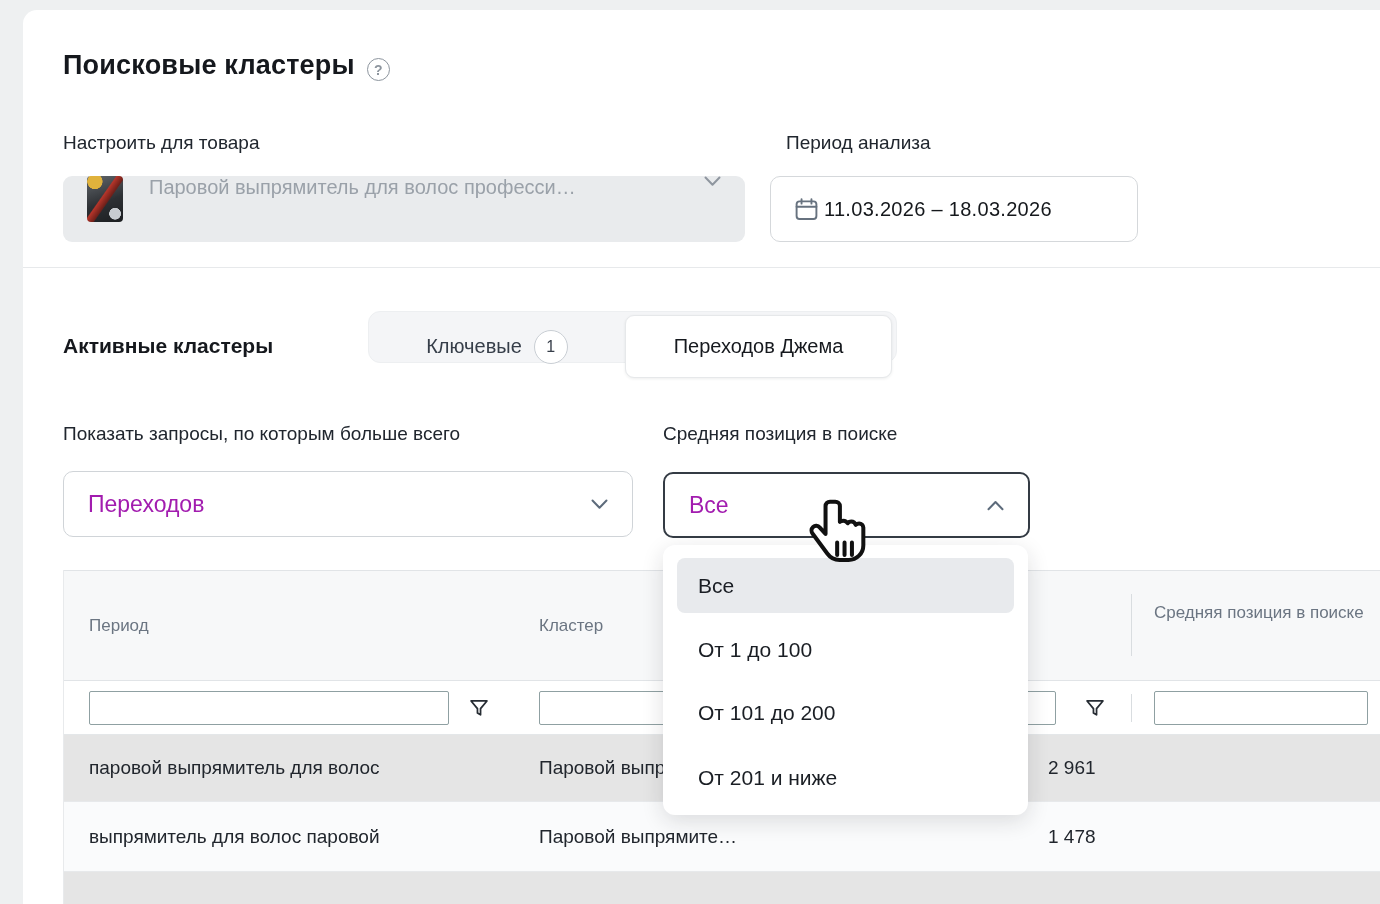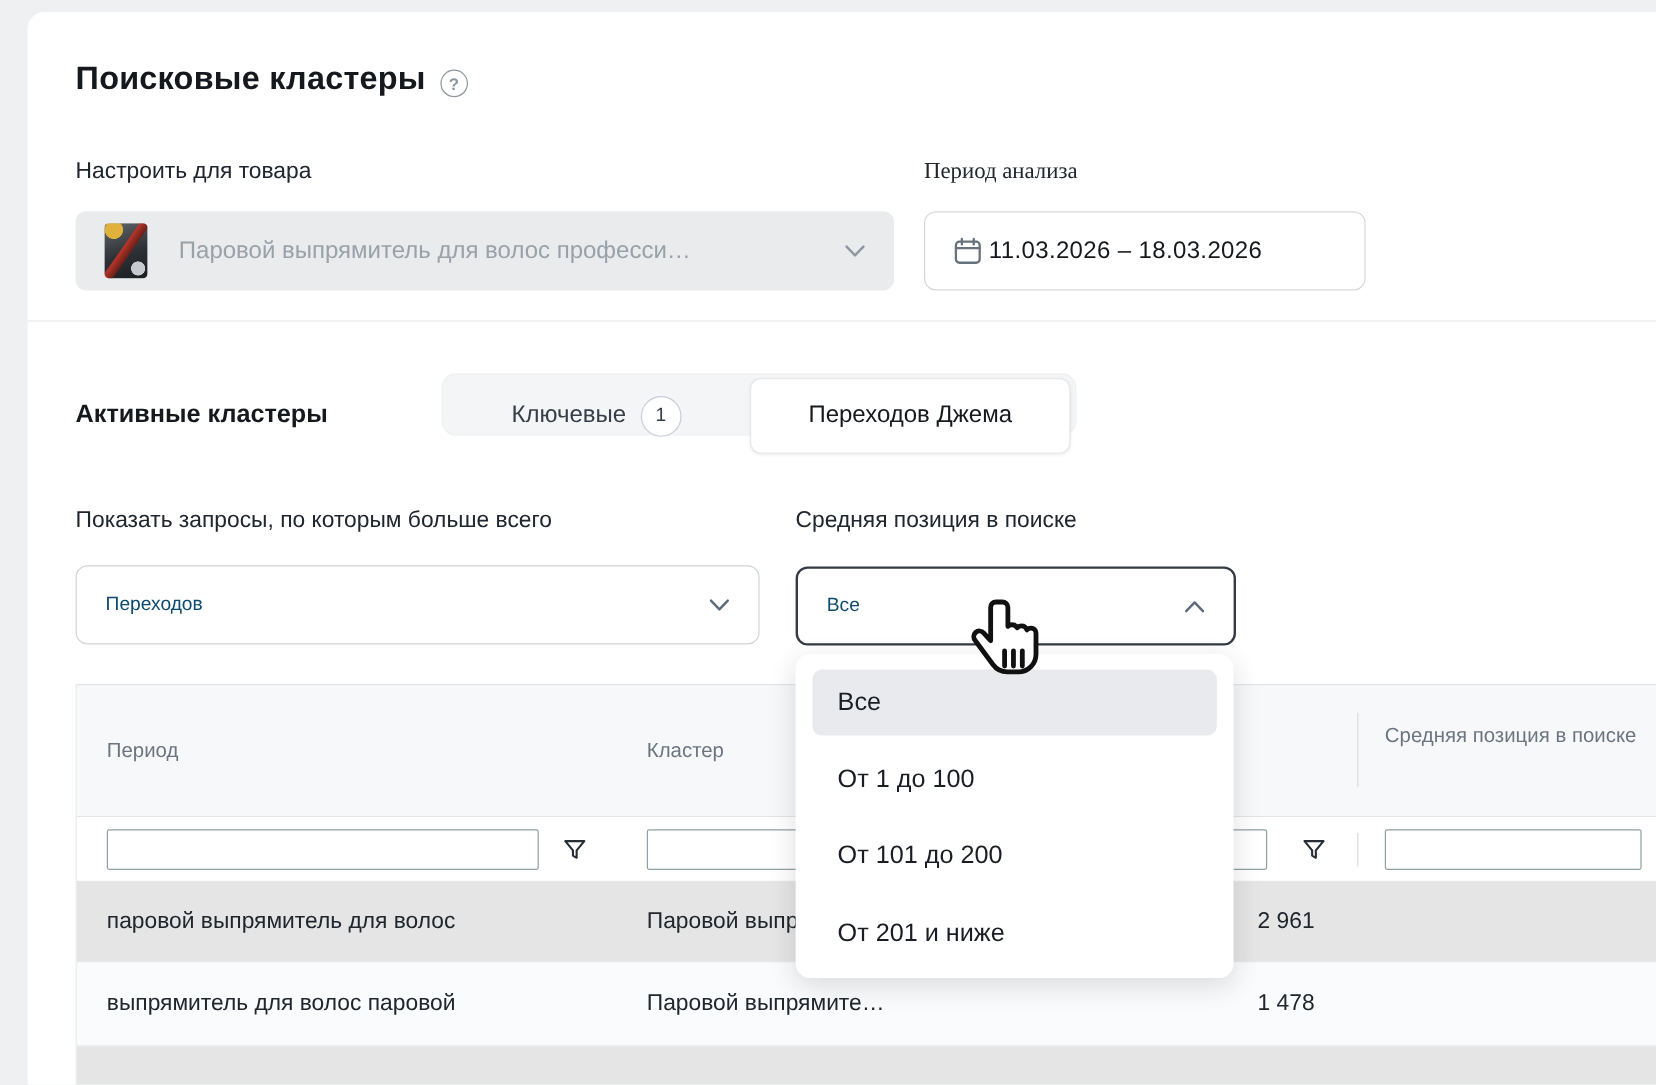--- a/index.html
+++ b/index.html
@@ -8,24 +8,24 @@
   .card{position:absolute;left:23px;top:10px;width:1357px;height:894px;background:#ffffff;border-top-left-radius:14px;}
 
   
   .page-title-row{position:absolute;left:40px;top:40px;display:flex;align-items:flex-end;gap:12px;}
   .page-title{font-size:27px;font-weight:700;color:#15181d;letter-spacing:.2px;}
   .help-circle{width:23px;height:23px;border:1.8px solid #8d959e;border-radius:50%;
     display:flex;align-items:center;justify-content:center;font-size:14px;font-weight:700;color:#8d959e;box-sizing:border-box;}
 
   .field-label{position:absolute;font-size:19px;color:#20262e;}
   .lbl-product{left:40px;top:122px;}
-  .lbl-period{left:747px;top:122px;font-family:Liberation Serif, serif;}
+  .lbl-period{left:763px;top:122px;}
 
   .product-select{position:absolute;left:40px;top:166px;width:682px;height:66px;background:#e9ebed;border-radius:9px;
-    display:flex;align-items:center;padding:0 24px;box-sizing:border-box;cursor:default;}
+    display:flex;align-items:flex-start;padding:0 24px;box-sizing:border-box;cursor:default;}
   .product-thumb{width:36px;height:46px;border-radius:4px;margin-right:26px;flex:none;
     background:
       radial-gradient(circle at 22% 12%, #e0b23c 0 15%, rgba(0,0,0,0) 16%),
       radial-gradient(circle at 78% 82%, #c7cbd0 0 12%, rgba(0,0,0,0) 13%),
       linear-gradient(125deg, rgba(0,0,0,0) 42%, #b5352a 44%, #6f201a 56%, rgba(0,0,0,0) 58%),
       linear-gradient(160deg,#63686d,#2d3034 55%,#1c1e21);}
   .product-text{flex:1;font-size:20px;color:#9aa1a9;white-space:nowrap;overflow:hidden;text-overflow:ellipsis;}
   .chev{flex:none;}
 
   .date-input{position:absolute;left:747px;top:166px;width:368px;height:66px;background:#fff;border:1px solid #d5d8db;
@@ -45,21 +45,21 @@
     display:flex;align-items:center;justify-content:center;font-size:16px;color:#363e49;box-sizing:border-box;}
   .seg-tab.active{left:256px;top:3px;width:267px;height:63px;background:#fff;border:1px solid #e6e8ea;
     border-radius:9px;box-shadow:0 1px 3px rgba(30,35,40,.08);box-sizing:border-box;}
   .seg-tab.active .seg-label{font-size:20px;font-weight:500;color:#16191e;}
 
   
   .lbl-sort{left:40px;top:413px;}
   .lbl-pos{left:640px;top:413px;}
   .select{position:absolute;height:66px;background:#fff;border-radius:10px;display:flex;align-items:center;
     justify-content:space-between;padding:0 24px;box-sizing:border-box;cursor:pointer;}
-  .select-text{font-size:16px;color:#0c4a6e;}
+  .select-text{font-size:23px;color:#a21caf;}
   .select-sort{left:40px;top:461px;width:570px;border:1px solid #d0d4d8;}
   .select-pos{left:640px;top:462px;width:367px;border:2px solid #343b44;}
 
   
   .dropdown{position:absolute;left:640px;top:535px;width:365px;height:270px;background:#fff;border-radius:12px;
     box-shadow:0 6px 22px rgba(25,30,35,.14);z-index:40;}
   .dd-opt-selected{position:absolute;left:14px;top:13px;width:337px;height:55px;background:#e8eaed;border-radius:8px;
     display:flex;align-items:center;padding-left:21px;box-sizing:border-box;font-size:21px;color:#1a1e24;cursor:pointer;}
   .dd-opt{position:absolute;left:35px;height:28px;line-height:28px;font-size:21px;color:#1a1e24;cursor:pointer;white-space:nowrap;}
   .dd-opt.o2{top:91px;} .dd-opt.o3{top:154px;} .dd-opt.o4{top:219px;}

